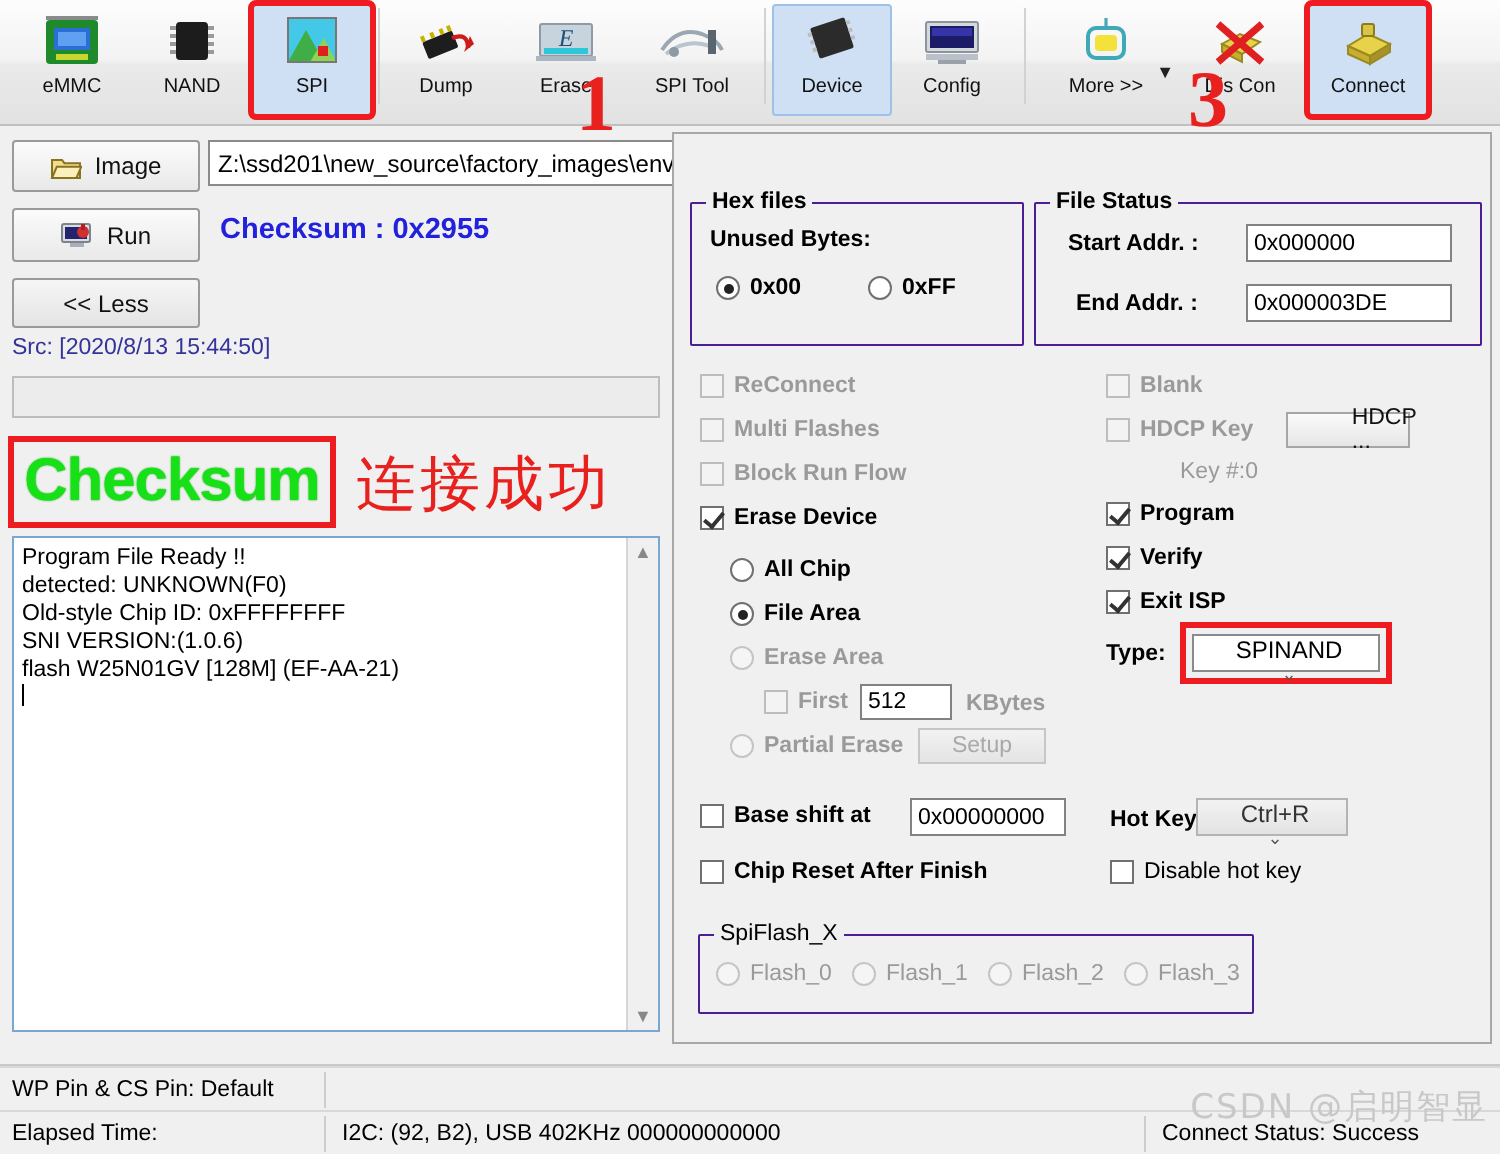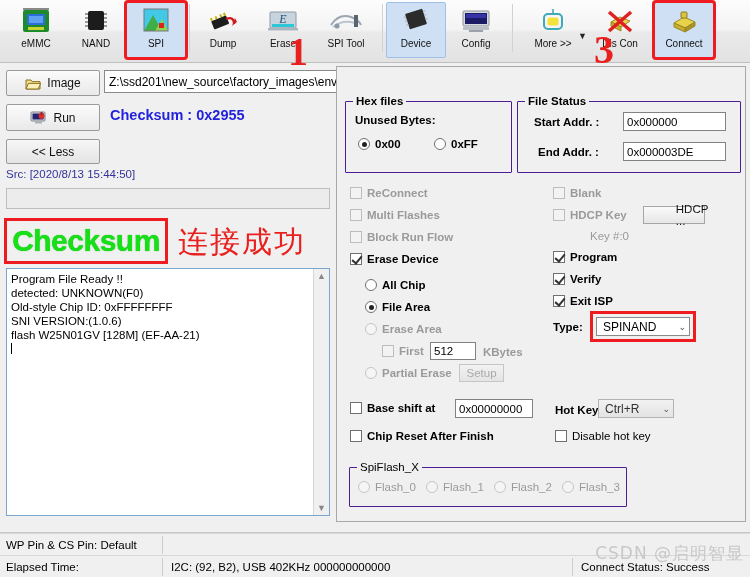--- a/index.html
+++ b/index.html
@@ -135,21 +135,21 @@
   }
   .sbtn{
     background:linear-gradient(#fafafa,#e6e6e6);border:1px solid #a6a6a6;
     font-size:11.5px;display:flex;align-items:center;justify-content:center;color:#111;
     box-sizing:border-box;
   }
   .sbtn.dis{color:#a9a9a9;background:linear-gradient(#f2f2f2,#e4e4e4);border-color:#c6c6c6;}
   .dd{
     background:#fff;border:1px solid #8a8a8a;box-sizing:border-box;
     display:flex;align-items:center;justify-content:space-between;
-    font-size:12px;padding:0 3px 0 6px;color:#000;
+    font-size:12px;padding:0 3px 0 6px;color:#000;flex-direction:column;
   }
   .dd.grey{background:linear-gradient(#f2f2f2,#e3e3e3);border-color:#b4b4b4;color:#333;}
   .caret{font-size:9px;color:#555;}
 
   
   .statusbar{position:absolute;left:0;top:532px;width:750px;height:45px;background:#f0f0f0;border-top:1px solid #c8c8c8;}
   .sbrow{position:absolute;left:0;width:750px;height:22px;border-top:1px solid #d8d8d8;display:flex;align-items:center;}
   .sbcell{height:100%;display:flex;align-items:center;padding-left:6px;font-size:11.5px;color:#000;box-sizing:border-box;}
   .sbdiv{width:1px;height:18px;background:#cdcdcd;margin:0 2px;}
   .watermark{
@@ -458,21 +458,21 @@
     </div>
     <div class="tbox" style="position:absolute;left:93px;top:275px;width:46px;height:18px;">
       <span>512</span>
     </div>
     <div class="lbl b dim" style="position:absolute;left:146px;top:279px;">KBytes</div>
 
     <div class="row" style="left:28px;top:300px;">
       <span class="rb dis"></span>
       <span class="lbl b dim">Partial Erase</span>
     </div>
-    <div class="sbtn dis" style="position:absolute;left:122px;top:297px;width:45px;height:18px;">
+    <div class="sbtn dis" style="position:absolute;left:122px;top:297px;width:64px;height:18px;">
       <span>Setup</span>
     </div>
 
     <div class="row" style="left:216px;top:120px;">
       <span class="cb dis"></span>
       <span class="lbl b dim">Blank</span>
     </div>
     <div class="row" style="left:216px;top:142px;">
       <span class="cb dis"></span>
       <span class="lbl b dim">HDCP Key</span>

